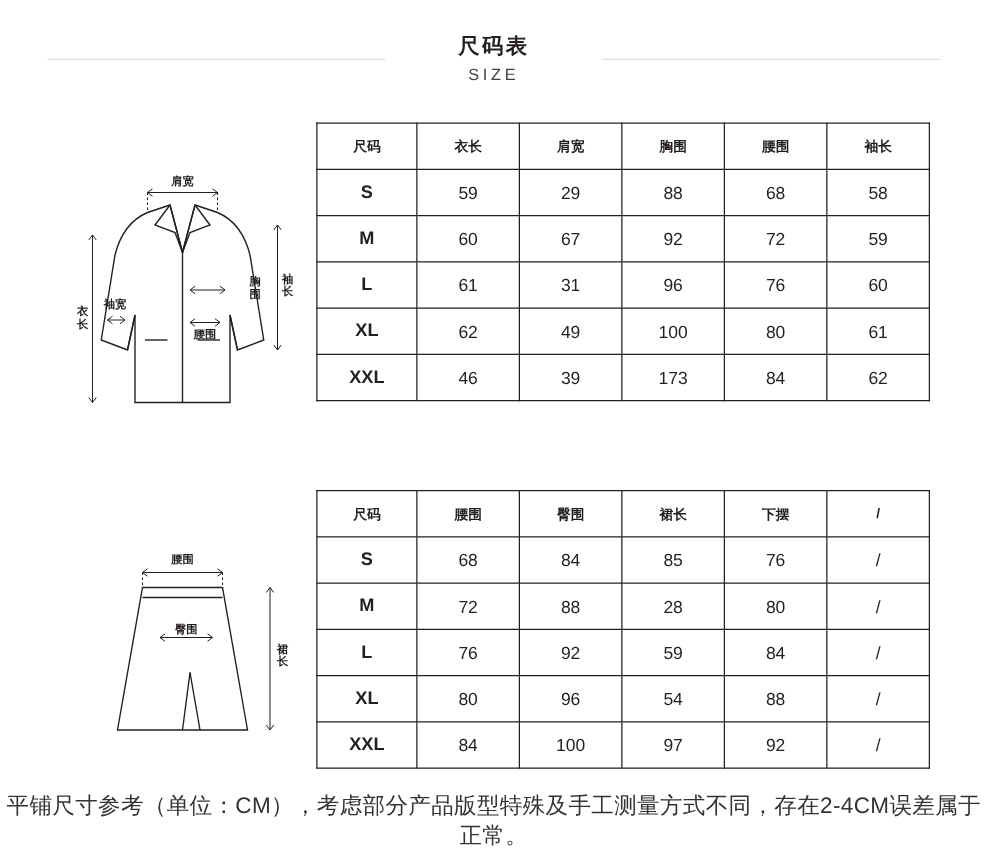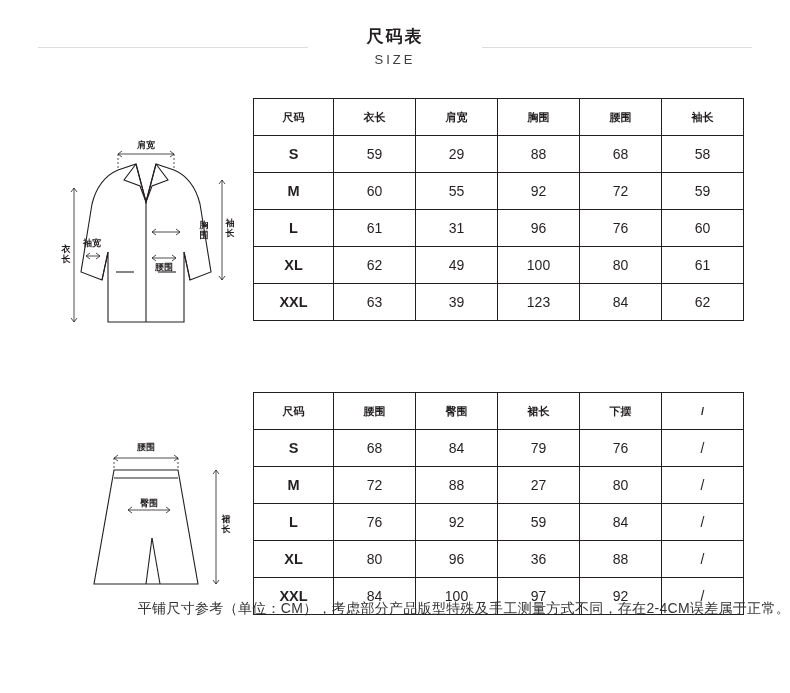--- a/index.html
+++ b/index.html
@@ -92,23 +92,23 @@
     font-size: 14.5px;
   }
   .col-first { width: 80px; }
   .col-rest  { width: 82px; }
 
   
   .footer {
     position: absolute;
     left: 0;
     right: 0;
-    top: 600px;
-    text-align: right;
-    font-size: 14px;
+    top: 632px;
+    text-align: center;
+    font-size: 18px;
     color: #333333;
     letter-spacing: 0.3px;
   }
   .svg-label {
     font-family: "Liberation Sans", sans-serif;
     font-size: 9px;
     font-weight: bold;
     fill: #231f20;
   }
 </style>
@@ -206,21 +206,21 @@
           <td class="rowhead">S</td>
           <td>59</td>
           <td>29</td>
           <td>88</td>
           <td>68</td>
           <td>58</td>
         </tr>
         <tr>
           <td class="rowhead">M</td>
           <td>60</td>
-          <td>55</td>
+          <td>67</td>
           <td>92</td>
           <td>72</td>
           <td>59</td>
         </tr>
         <tr>
           <td class="rowhead">L</td>
           <td>61</td>
           <td>31</td>
           <td>96</td>
           <td>76</td>
@@ -229,23 +229,23 @@
         <tr>
           <td class="rowhead">XL</td>
           <td>62</td>
           <td>49</td>
           <td>100</td>
           <td>80</td>
           <td>61</td>
         </tr>
         <tr>
           <td class="rowhead">XXL</td>
-          <td>63</td>
+          <td>46</td>
           <td>39</td>
-          <td>123</td>
+          <td>173</td>
           <td>84</td>
           <td>62</td>
         </tr>
       </tbody>
     </table>
   </div>
 
   <div class="section section-skirt">
 
     <div class="figure figure-skirt">
@@ -297,45 +297,45 @@
           <th>裙长</th>
           <th>下摆</th>
           <th>/</th>
         </tr>
       </thead>
       <tbody>
         <tr>
           <td class="rowhead">S</td>
           <td>68</td>
           <td>84</td>
-          <td>79</td>
+          <td>85</td>
           <td>76</td>
           <td>/</td>
         </tr>
         <tr>
           <td class="rowhead">M</td>
           <td>72</td>
           <td>88</td>
-          <td>27</td>
+          <td>28</td>
           <td>80</td>
           <td>/</td>
         </tr>
         <tr>
           <td class="rowhead">L</td>
           <td>76</td>
           <td>92</td>
           <td>59</td>
           <td>84</td>
           <td>/</td>
         </tr>
         <tr>
           <td class="rowhead">XL</td>
           <td>80</td>
           <td>96</td>
-          <td>36</td>
+          <td>54</td>
           <td>88</td>
           <td>/</td>
         </tr>
         <tr>
           <td class="rowhead">XXL</td>
           <td>84</td>
           <td>100</td>
           <td>97</td>
           <td>92</td>
           <td>/</td>

